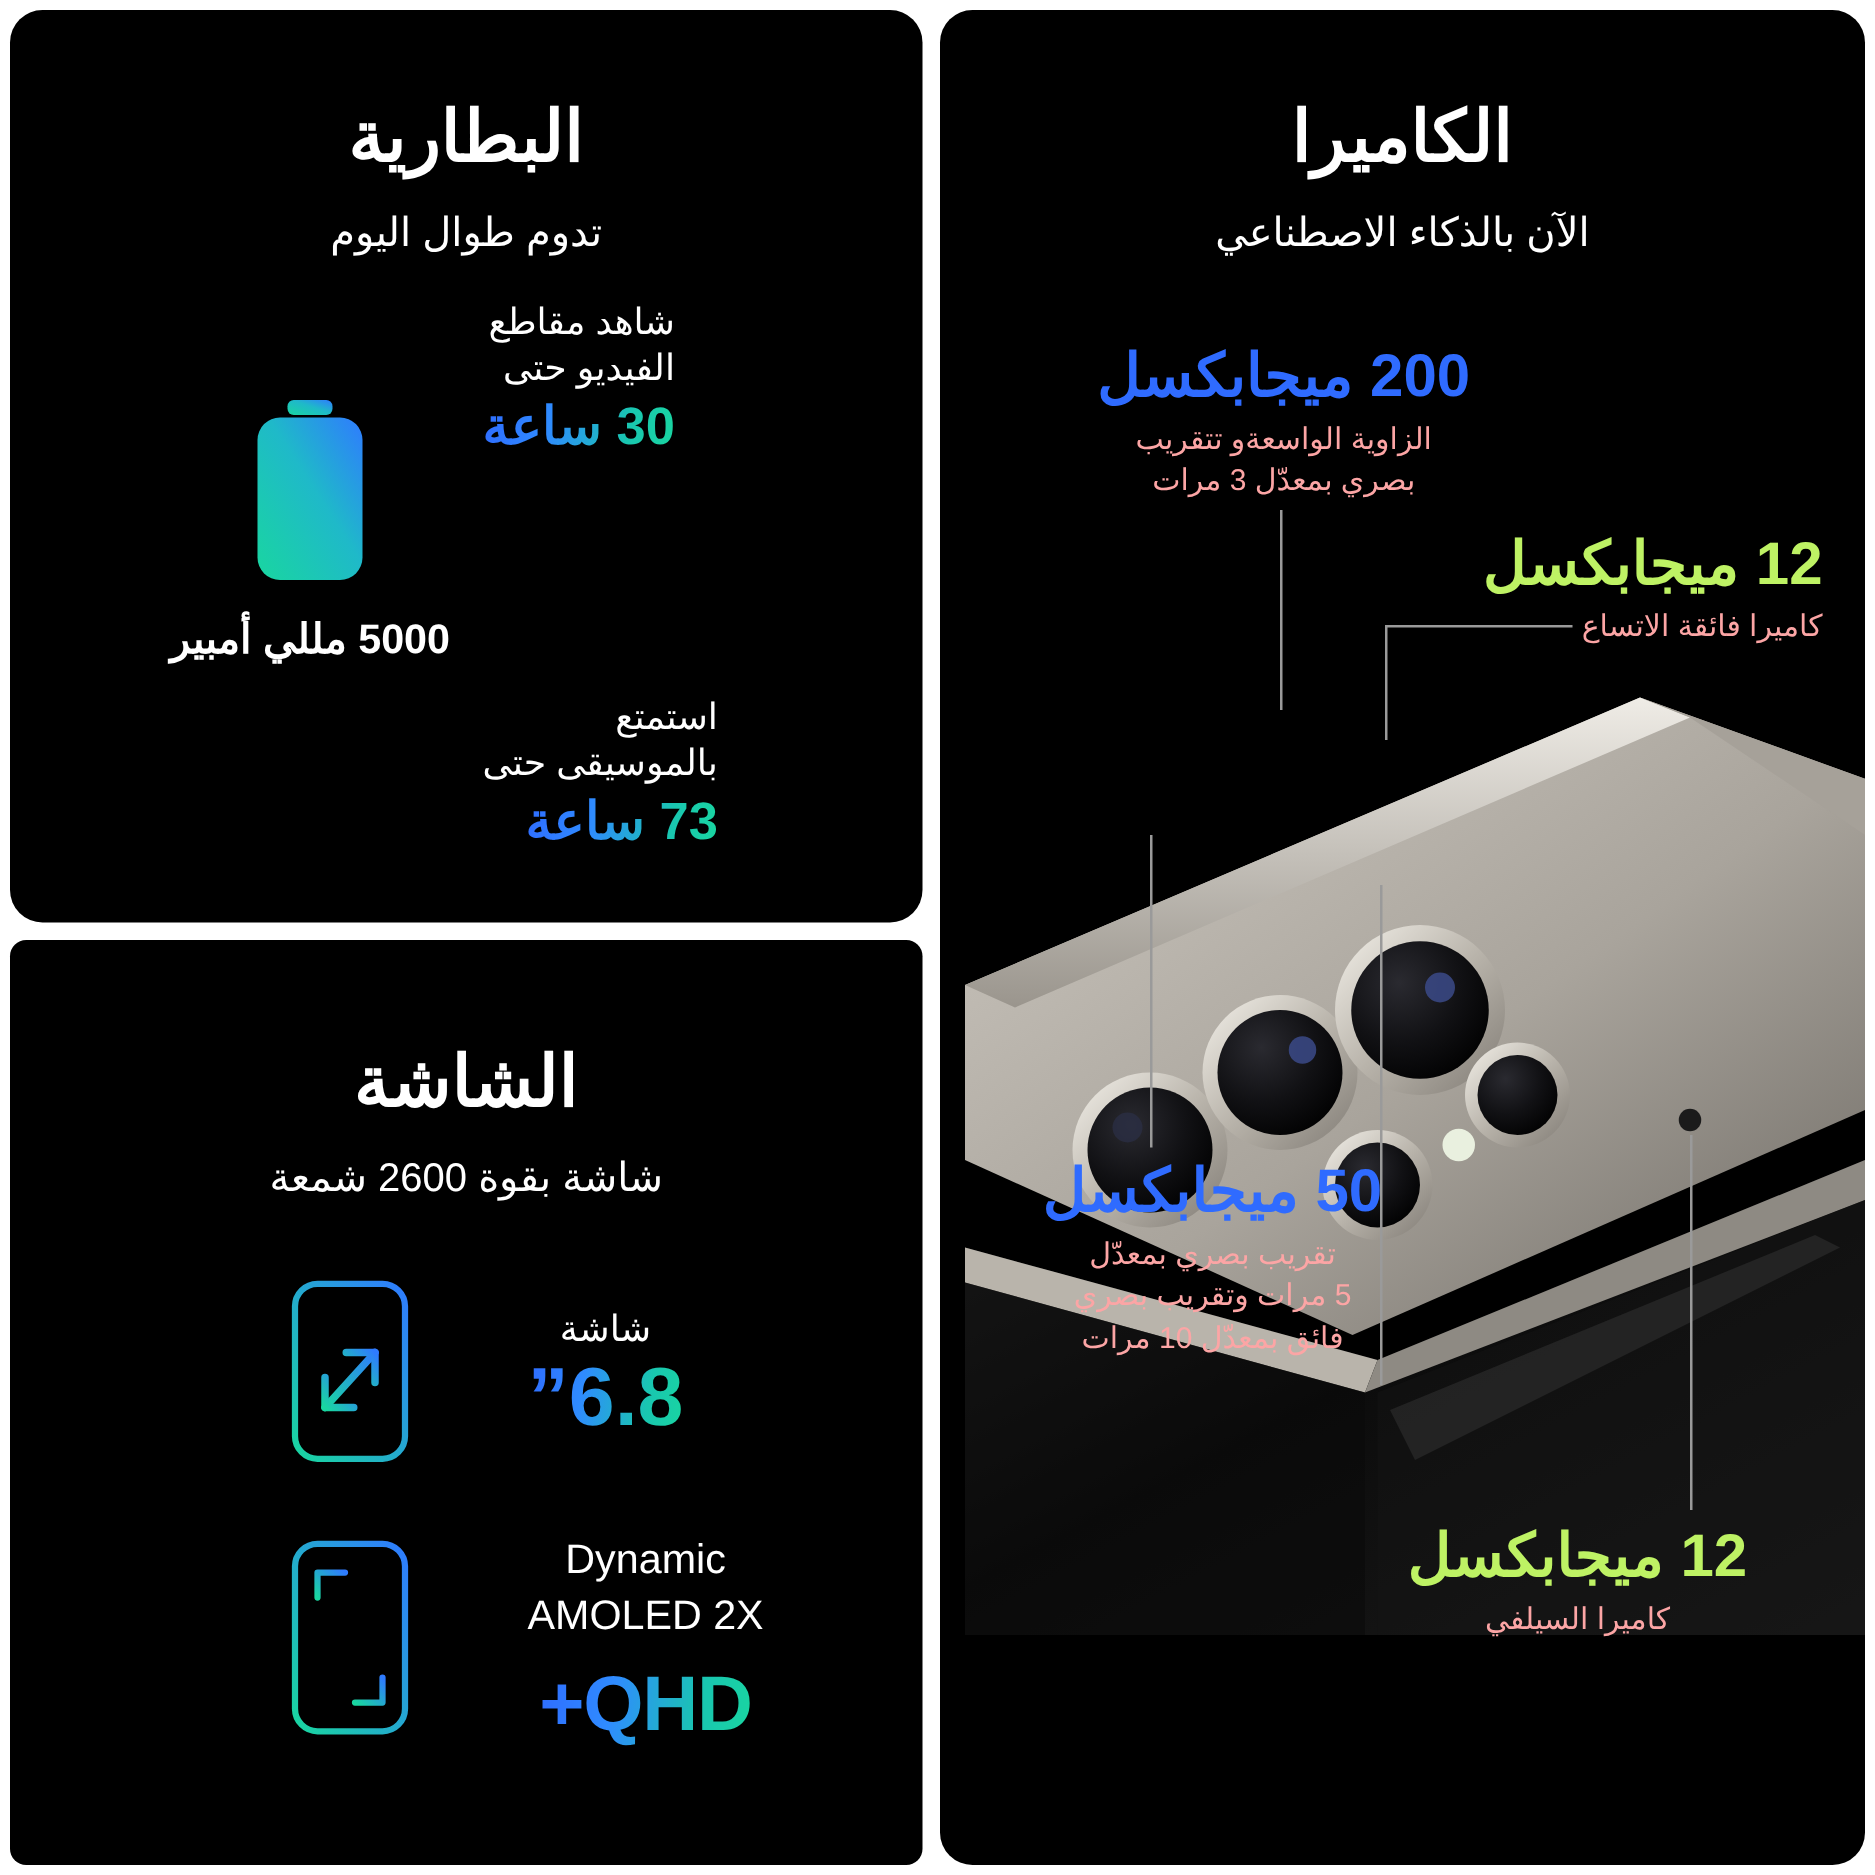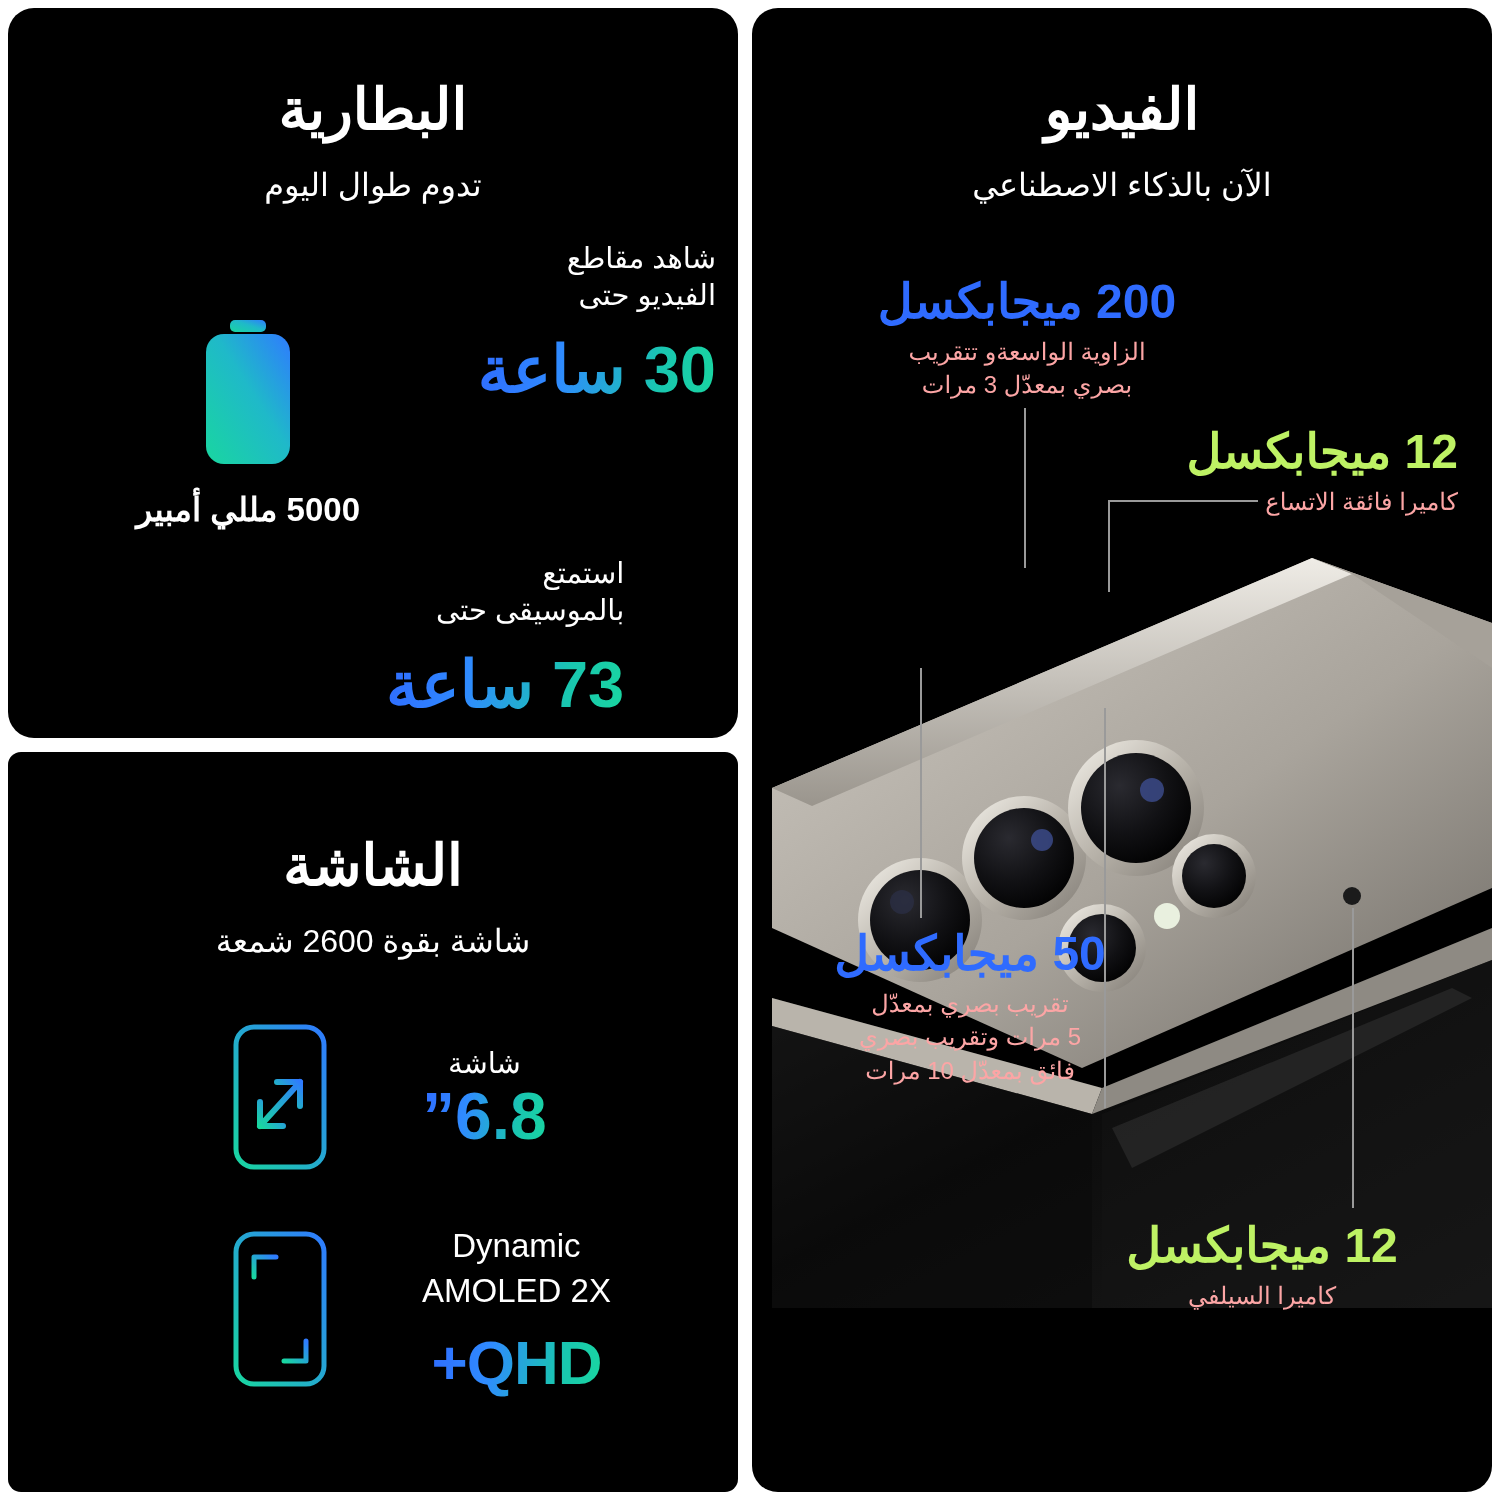--- a/index.html
+++ b/index.html
@@ -61,21 +61,21 @@
     gap: 26px;
   }
   .batt-text {
     text-align: right;
     color: #ffffff;
   }
   .batt-small {
     font-size: 29px; line-height: 1.28; color: #ffffff;
   }
   .batt-big {
-    font-size: 65px; font-weight: bold; line-height: 1.1; margin-top: 20px;
+    font-size: 42px; font-weight: bold; line-height: 1.1; margin-top: 4px;
   }
   .batt-icon-col { display: flex; flex-direction: column; align-items: center; }
   .mah-label { color: #ffffff; font-size: 33px; font-weight: bold; margin-top: 18px; }
 
   
   .disp-rows { position: absolute; left: 0; right: 0; top: 270px; }
   .disp-row { display: flex; align-items: center; justify-content: center; gap: 82px; margin-left: 16px; }
   .disp-text { text-align: center; color: #fff; }
   .disp-small { font-size: 29px; }
   .disp-big { font-size: 66px; font-weight: bold; line-height: 1.05; margin-top: 2px;}
@@ -100,21 +100,21 @@
 
 <div class="page">
 
   <div class="card" id="card-battery">
     <div class="card-title" style="margin-top:68px;">البطارية</div>
     <div class="card-sub" style="margin-top:22px;">تدوم طوال اليوم</div>
 
     <div class="batt-rows">
 
       <div class="batt-row" style="align-items:flex-start; justify-content:center;">
-        <div style="width:330px; display:flex; justify-content:flex-start;">
+        <div style="width:330px; display:flex; justify-content:flex-end;">
           <div class="batt-text">
             <div class="batt-small">شاهد مقاطع</div>
             <div class="batt-small">الفيديو حتى</div>
             <div class="batt-big grad">30 ساعة</div>
           </div>
         </div>
         <div style="width:330px; display:flex; justify-content:flex-start;">
           <div class="batt-icon-col" style="margin-top:78px; ">
             <span>
               <svg width="96" height="150" viewBox="0 0 96 150">
@@ -203,21 +203,21 @@
                 <polyline points="76,112 76,132 54,132"></polyline>
               </g>
             </svg>
           </span>
         </div>
       </div>
     </div>
   </div>
 
   <div class="card" id="card-camera">
-    <div class="card-title" style="margin-top:68px;">الفيديو</div>
+    <div class="card-title" style="margin-top:68px;">الكاميرا</div>
     <div class="card-sub" style="margin-top:22px;">الآن بالذكاء الاصطناعي</div>
 
     <div class="phone-art">
       <svg width="740" height="780" viewBox="0 0 740 780">
         <defs>
           <linearGradient id="bodyG" x1="0" y1="0" x2="1" y2="1">
             <stop offset="0%" stop-color="#d8d4cd"></stop>
             <stop offset="40%" stop-color="#bdb8b0"></stop>
             <stop offset="100%" stop-color="#8c8881"></stop>
           </linearGradient>

